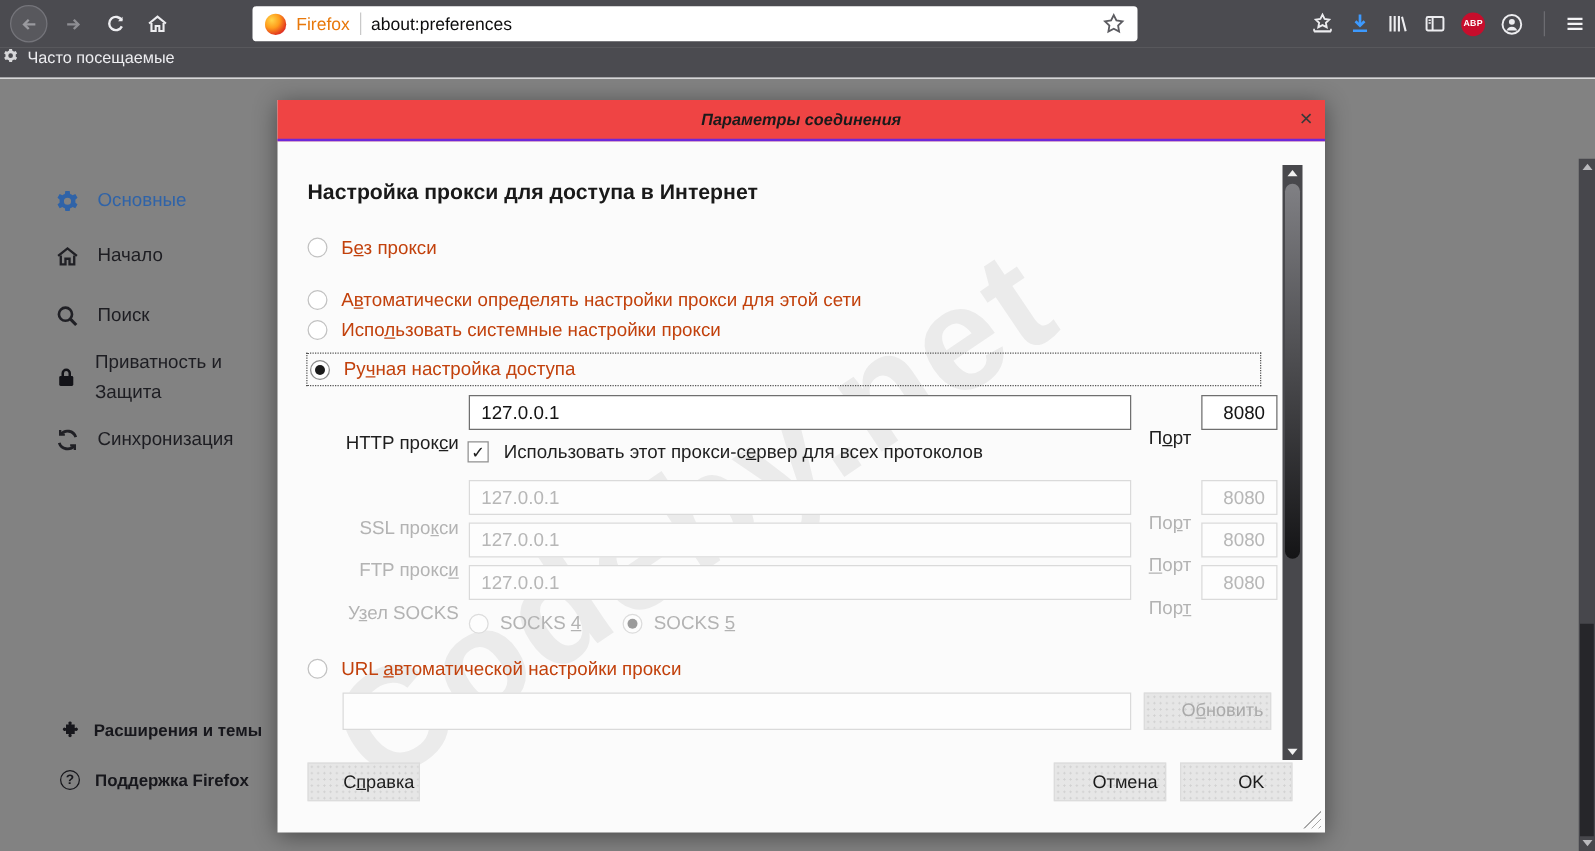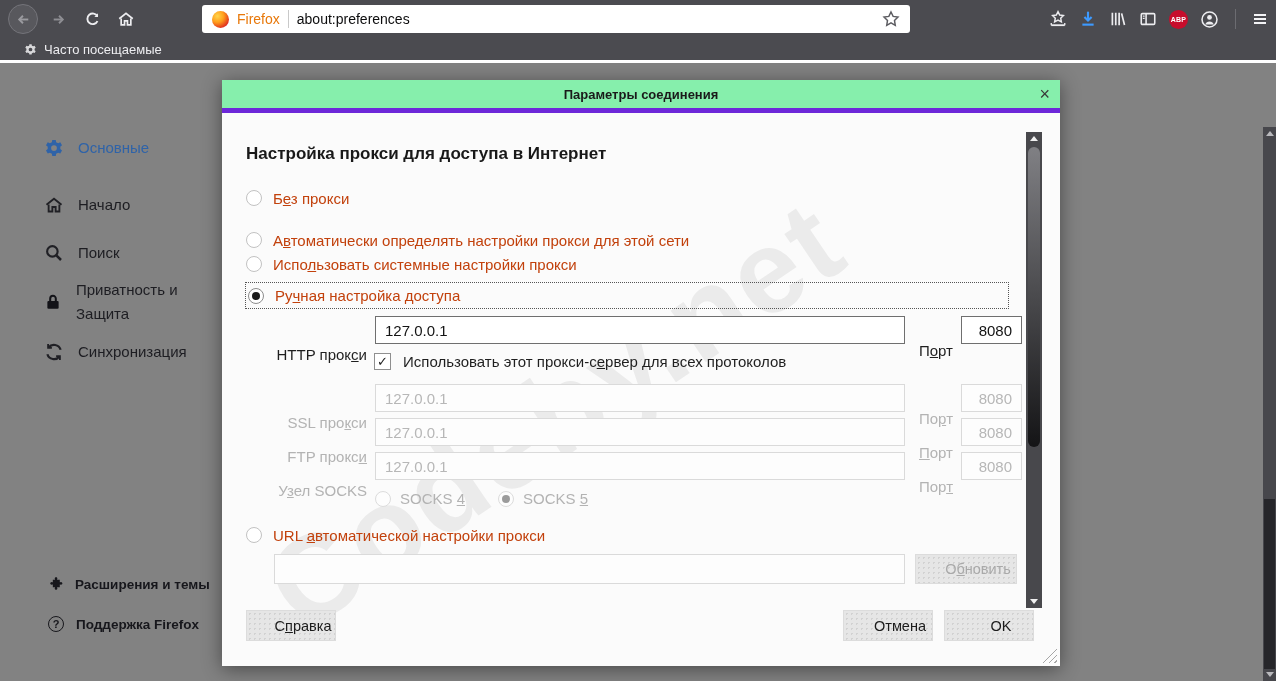--- a/index.html
+++ b/index.html
@@ -19,22 +19,22 @@
             background:radial-gradient(circle at 32% 30%, #ffd54a 0%, #ff9d1c 38%, #e3391e 72%, #c31368 100%); }
   .brand { color:#e8780a; font-size:14px; }
   .urlsep { width:1px; height:18px; background:#c9c9c9; }
   .address { color:#0c0c0d; font-size:14px; flex:1; }
   .rgroup { margin-left:auto; display:flex; align-items:center; gap:12px; }
   .abp { width:19px; height:19px; border-radius:50%; background:#c70d2c; color:#fff; font-size:7px;
          font-weight:bold; display:flex; align-items:center; justify-content:center; letter-spacing:.2px; }
   .vsep { width:1px; height:20px; background:#6c6c71; margin:0 4px; }
 
   .bookmarksbar { position:absolute; left:0; top:38px; right:0; height:25px; background:#4b4b50;
-                  border-bottom:3px solid #ffffff; display:flex; align-items:center; gap:7px;
-                  padding-left:24px; z-index:5; }
+                  border-bottom:1px solid #ffffff; display:flex; align-items:flex-start; gap:7px;
+                  padding-left:2px; z-index:5; }
   .bookmarksbar .label { color:#ededf0; font-size:13px; }
 
   
   .page { position:absolute; left:0; top:64px; right:0; bottom:0; background:#828282; }
   .side-item { position:absolute; left:44px; display:flex; align-items:center; gap:14px;
                font-size:15px; color:#1d1d22; }
   .side-item .txt { line-height:24px; }
   .blue { color:#2f63a8; }
   .side-foot { position:absolute; left:48px; display:flex; align-items:center; gap:12px;
                font-size:13.5px; font-weight:bold; color:#17171c; }
@@ -43,22 +43,22 @@
 
   .page-scrollbar { position:absolute; right:0; top:63px; bottom:0; width:13px; background:#47474c; z-index:4; }
   .page-scrollbar .thumb { position:absolute; left:1px; right:1px; bottom:12px; height:170px; background:#26262a; }
   .arr-up, .arr-dn { position:absolute; left:3px; width:0; height:0; border-left:4px solid transparent; border-right:4px solid transparent; }
   .arr-up { top:4px; border-bottom:5px solid #b9b9bd; }
   .arr-dn { bottom:4px; border-top:5px solid #b9b9bd; }
 
   
   .dialog { position:absolute; left:222px; top:80px; width:838px; height:586px; background:#fbfbfb;
             box-shadow:0 3px 18px rgba(0,0,0,.45); z-index:10; }
-  .titlebar { position:relative; height:33px; background:#86efac; border-bottom:5px solid #6d28d9;
-              display:flex; align-items:center; justify-content:center; }
+  .titlebar { position:relative; height:33px; background:#ef4444; border-bottom:2px solid #6d28d9;
+              display:flex; align-items:center; justify-content:center;font-style:italic; }
   .title { font-size:13px; font-weight:bold; color:#1a1a1a; }
   .closebtn { position:absolute; right:10px; top:0; height:100%; display:flex; align-items:center;
               font-size:18px; color:#3a3a3a; cursor:default; }
   .watermark { position:absolute; left:58px; top:452px; transform:rotate(-34deg); transform-origin:0 50%;
                font-size:118px; font-weight:bold; letter-spacing:3px; white-space:nowrap;
                color:rgba(30,30,30,.07); z-index:1; pointer-events:none; }
   .heading { position:absolute; left:24px; top:64px; font-size:17px; font-weight:bold; color:#191919; z-index:2; }
 
   .opt { position:absolute; left:24px; height:24px; display:flex; align-items:center; gap:11px;
          font-size:15px; color:#c2410c; z-index:2; }
@@ -209,21 +209,21 @@
     <span class="icon">
       <svg width="13" height="13" viewBox="0 0 16 16" fill="#d8d8da">
           <path fill-rule="evenodd" d="M6.6 1.5h2.8l.3 1.8c.6.2 1.1.5 1.6.8l1.7-.7 1.4 2.4-1.4 1.2c.1.6.1 1.2 0 1.8l1.4 1.2-1.4 2.4-1.7-.7c-.5.4-1 .6-1.6.8l-.3 1.8H6.6l-.3-1.8a5.6 5.6 0 0 1-1.6-.8l-1.7.7-1.4-2.4L3 8.8a5.6 5.6 0 0 1 0-1.8L1.6 5.8 3 3.4l1.7.7c.5-.4 1-.6 1.6-.8l.3-1.8zM8 5.7a2.3 2.3 0 1 0 0 4.6 2.3 2.3 0 0 0 0-4.6z"></path>
         </svg>
     </span>
     <span class="label">Часто посещаемые</span>
   </div>
 
   <div class="page">
 
-    <div class="side-item" style="top:72px;">
+    <div class="side-item" style="top:85px;">
       <span class="icon">
         <svg width="20" height="20" viewBox="0 0 16 16" fill="#2f63a8">
             <path fill-rule="evenodd" d="M6.6 1.5h2.8l.3 1.8c.6.2 1.1.5 1.6.8l1.7-.7 1.4 2.4-1.4 1.2c.1.6.1 1.2 0 1.8l1.4 1.2-1.4 2.4-1.7-.7c-.5.4-1 .6-1.6.8l-.3 1.8H6.6l-.3-1.8a5.6 5.6 0 0 1-1.6-.8l-1.7.7-1.4-2.4L3 8.8a5.6 5.6 0 0 1 0-1.8L1.6 5.8 3 3.4l1.7.7c.5-.4 1-.6 1.6-.8l.3-1.8zM8 5.7a2.3 2.3 0 1 0 0 4.6 2.3 2.3 0 0 0 0-4.6z"></path>
           </svg>
       </span>
       <span class="txt blue">Основные</span>
     </div>
 
     <div class="side-item" style="top:129px;">
       <span class="icon">

